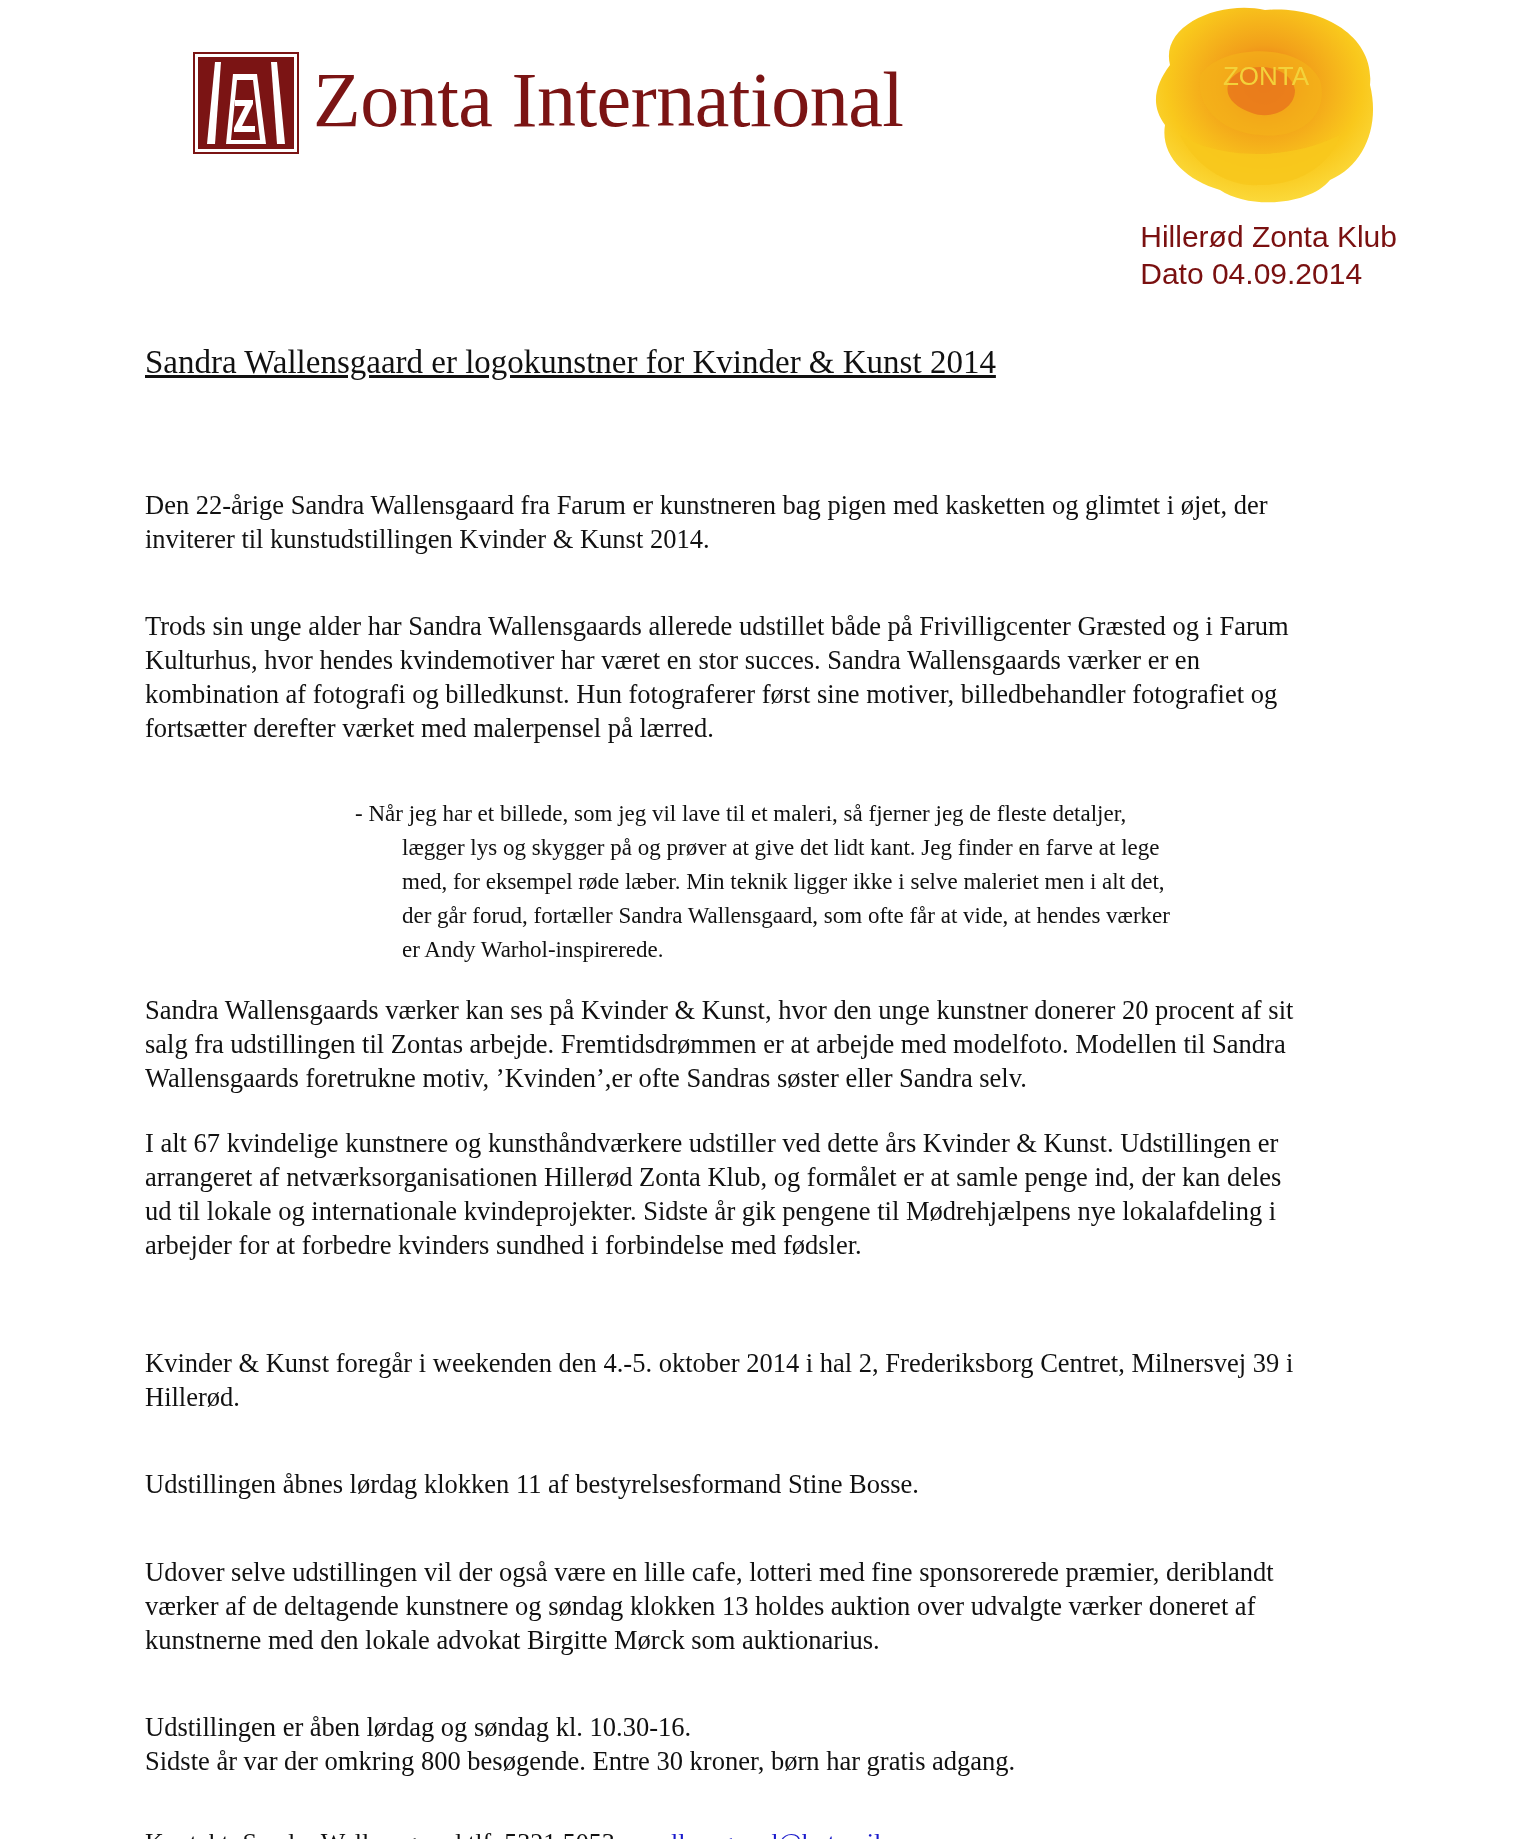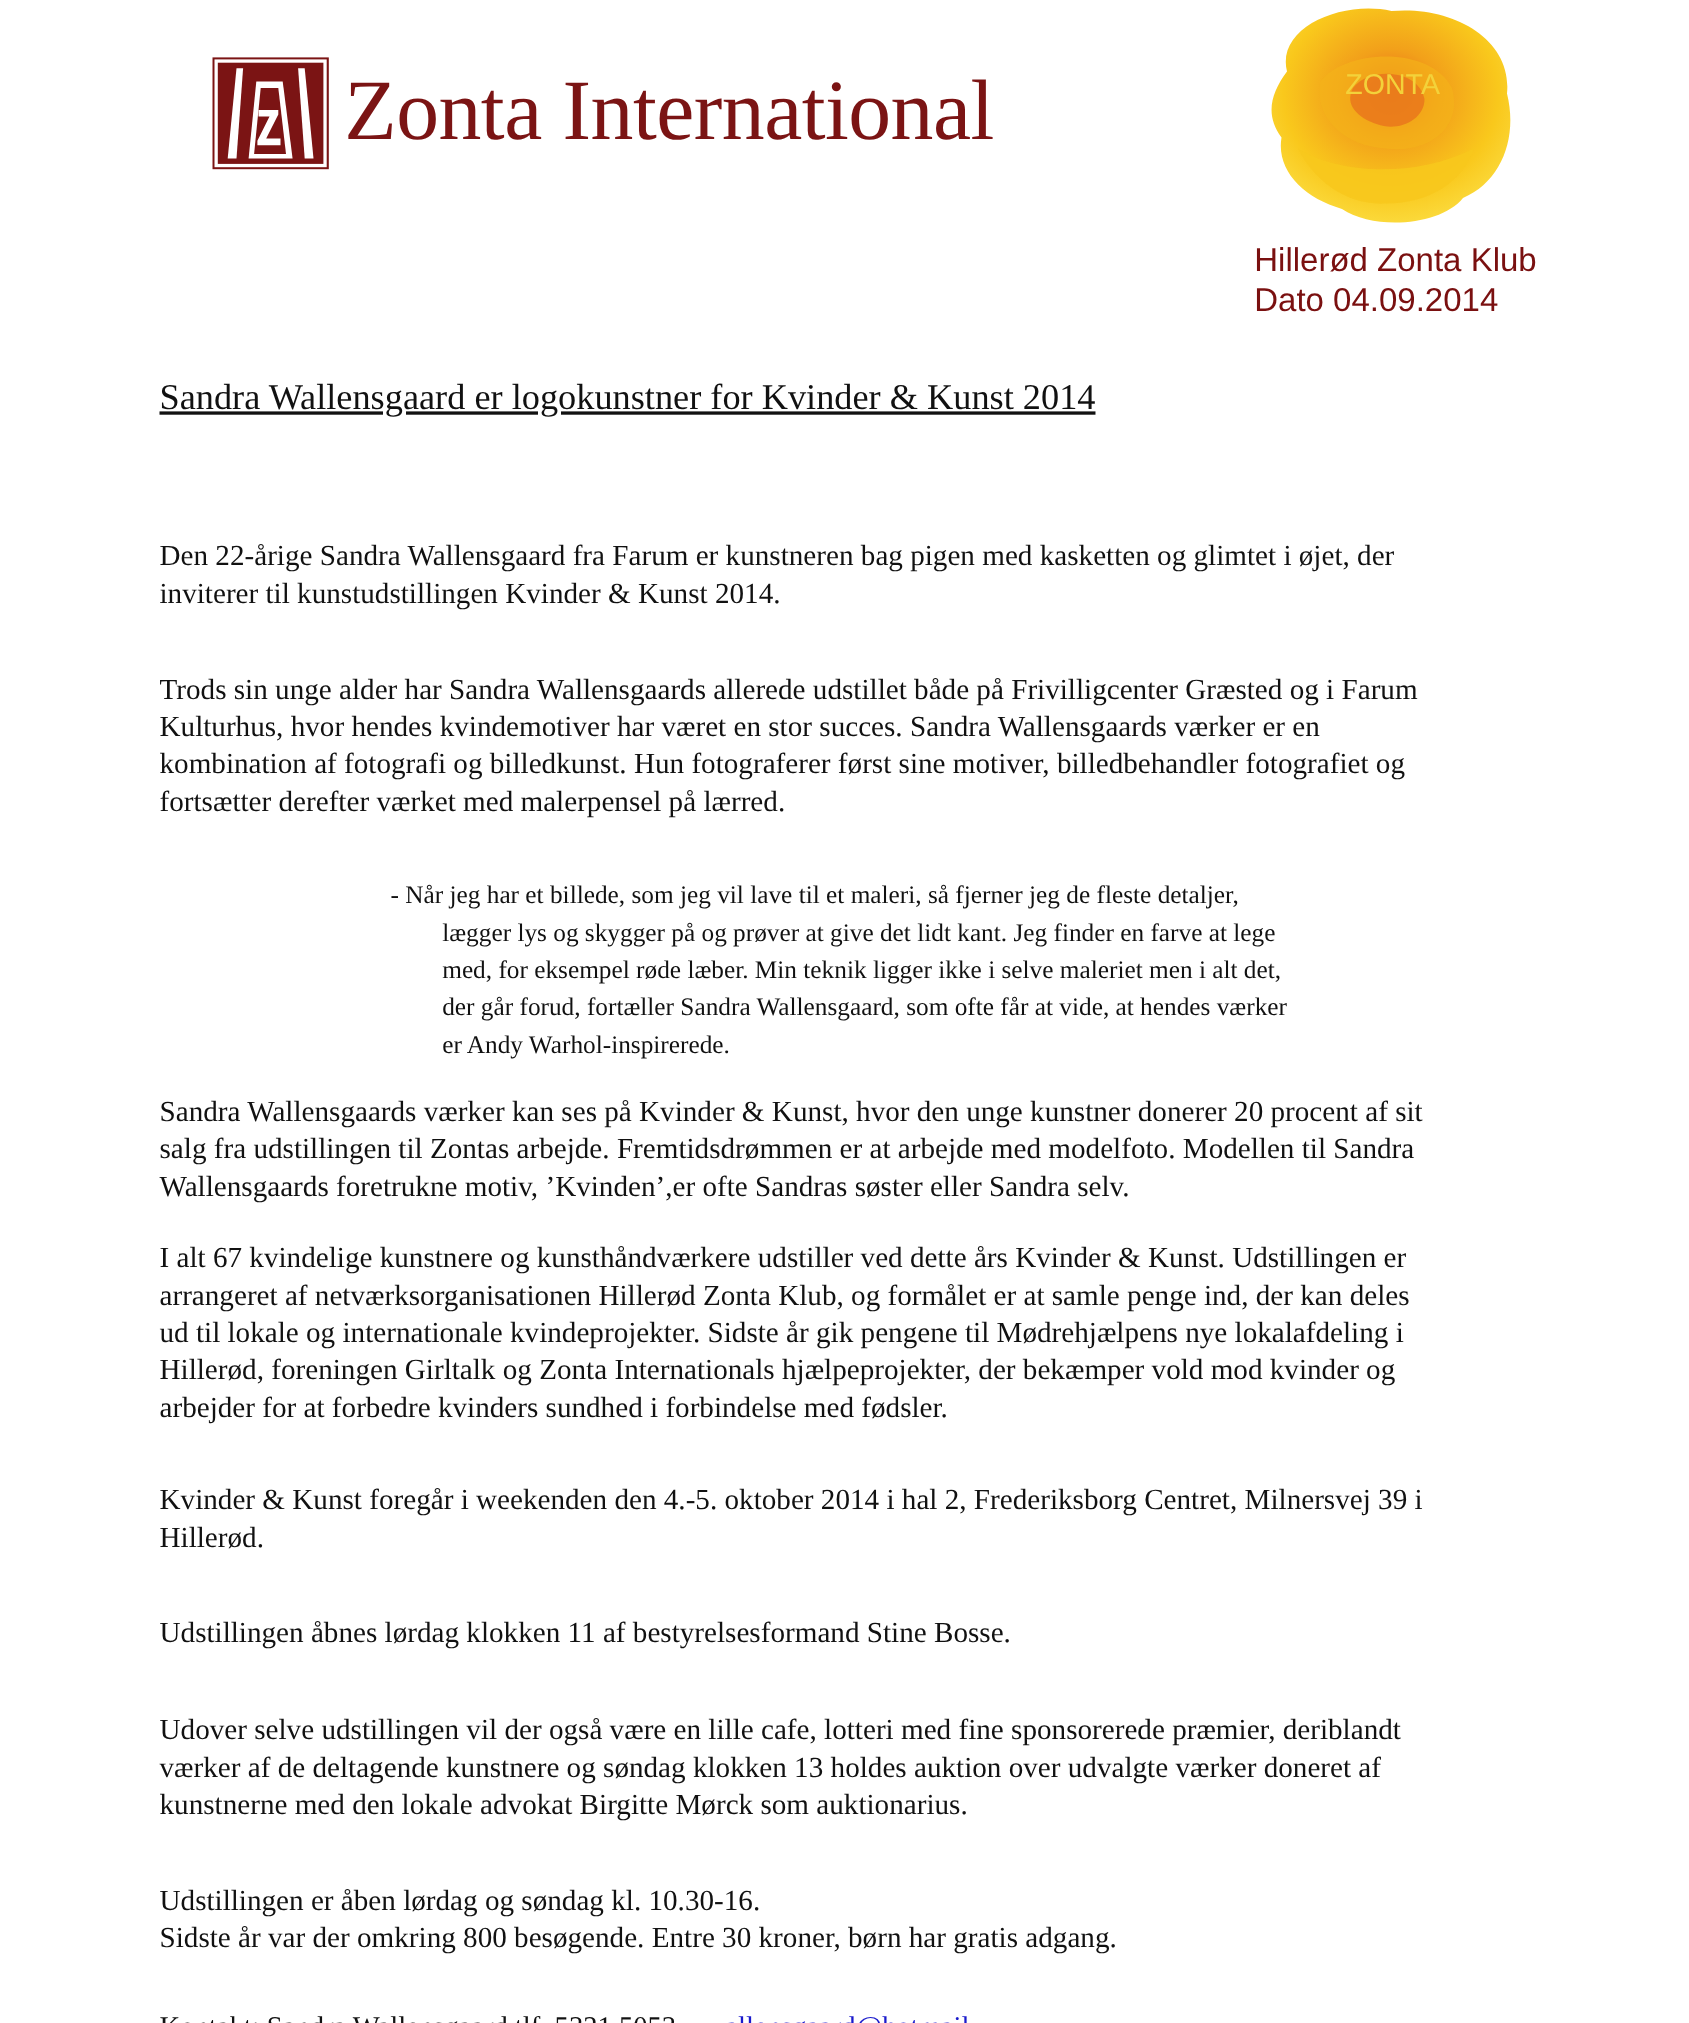--- a/index.html
+++ b/index.html
@@ -119,21 +119,20 @@
 <p class="para" style="top:993px">
   <span class="line">Sandra Wallensgaards værker kan ses på Kvinder &amp; Kunst, hvor den unge kunstner donerer 20 procent af sit</span>
   <span class="line">salg fra udstillingen til Zontas arbejde. Fremtidsdrømmen er at arbejde med modelfoto. Modellen til Sandra</span>
   <span class="line">Wallensgaards foretrukne motiv, ’Kvinden’,er ofte Sandras søster eller Sandra selv.</span>
 </p>
 
 <p class="para" style="top:1126px">
   <span class="line">I alt 67 kvindelige kunstnere og kunsthåndværkere udstiller ved dette års Kvinder &amp; Kunst. Udstillingen er</span>
   <span class="line">arrangeret af netværksorganisationen Hillerød Zonta Klub, og formålet er at samle penge ind, der kan deles</span>
   <span class="line">ud til lokale og internationale kvindeprojekter. Sidste år gik pengene til Mødrehjælpens nye lokalafdeling i</span>
-  <span class="line">Hillerød, foreningen Girltalk og Zonta Internationals hjælpeprojekter, der bekæmper vold mod kvinder og</span>
   <span class="line">arbejder for at forbedre kvinders sundhed i forbindelse med fødsler.</span>
 </p>
 
 <p class="para" style="top:1346px">
   <span class="line">Kvinder &amp; Kunst foregår i weekenden den 4.-5. oktober 2014 i hal 2, Frederiksborg Centret, Milnersvej 39 i</span>
   <span class="line">Hillerød.</span>
 </p>
 
 <p class="para" style="top:1467px">
   <span class="line">Udstillingen åbnes lørdag klokken 11 af bestyrelsesformand Stine Bosse.</span>

